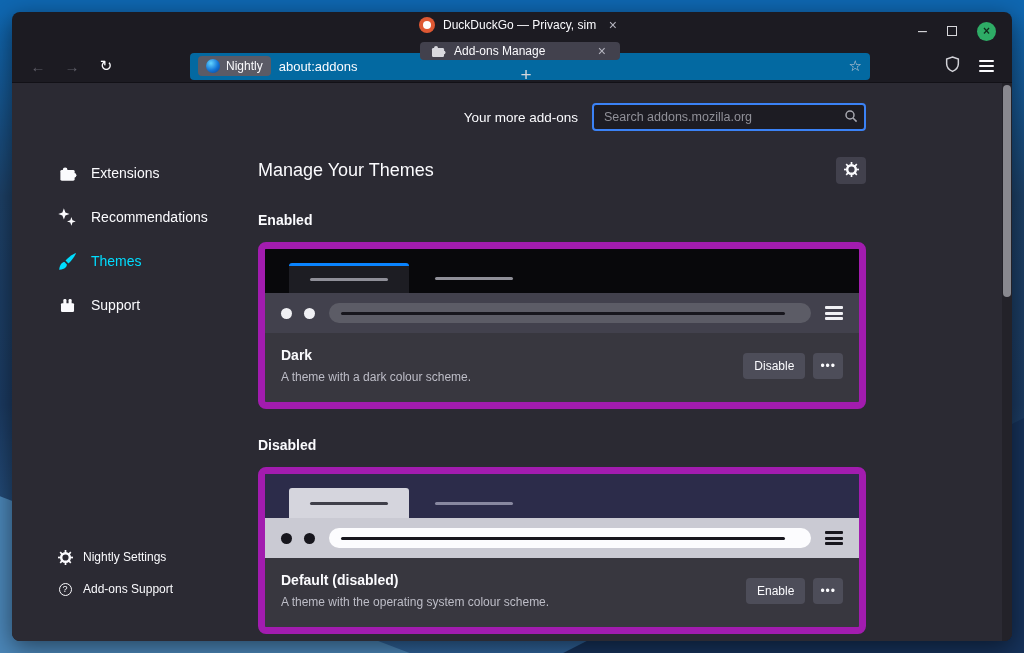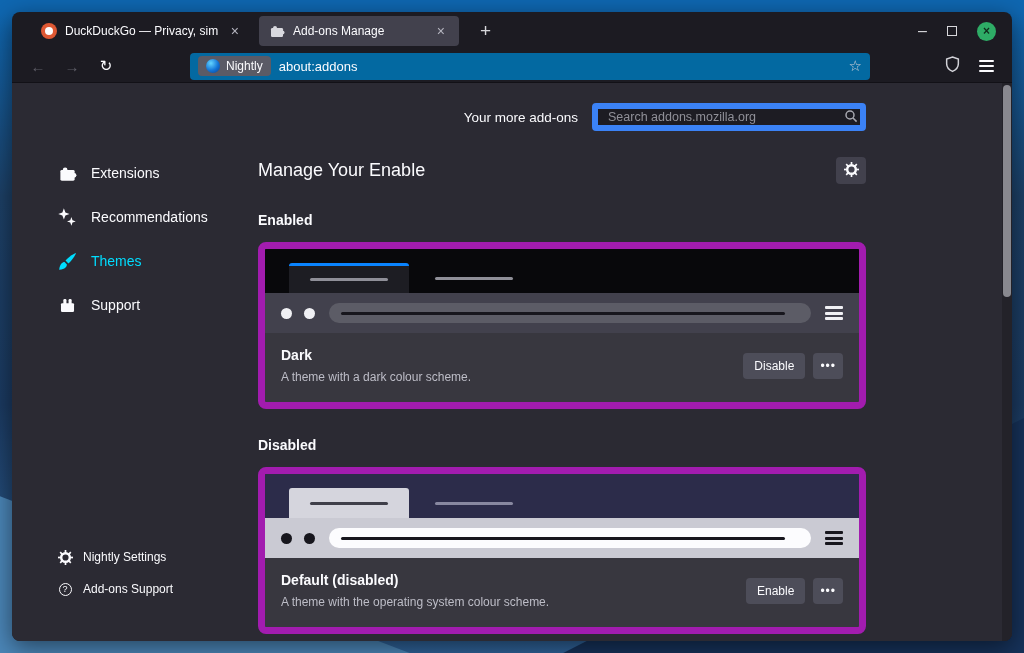--- a/index.html
+++ b/index.html
@@ -15,21 +15,21 @@
   .desk-shape-b { position:absolute; right:0; bottom:0; width:45%; height:40%;
     background:#16325a; clip-path: polygon(100% 100%, 0 100%, 100% 10%); }
 
   .window {
     position: absolute; left: 12px; top: 12px; width: 1000px; height: 629px;
     background: #1c1b22; border-radius: 8px; overflow: hidden;
     box-shadow: 0 6px 24px rgba(0,0,0,.5);
   }
 
   
-  .tabbar { height: 38px; display: flex; align-items: center; padding-left: 16px; position: relative; }
+  .tabbar { height: 38px; display: flex; align-items: center; padding-left: 16px; position: relative; flex-direction: column; }
   .tab { height: 30px; margin: 4px 3px; display: flex; align-items: center; gap: 8px;
     padding: 0 10px; border-radius: 4px; color: #fbfbfe; font-size: 12px; cursor: default; }
   .tab-1 { width: 222px; }
   .tab-2 { width: 200px; background: #42414d; }
   .tab-title { flex: 1; white-space: nowrap; overflow: hidden; }
   .tab-close { color: #b6b6c0; font-size: 14px; line-height: 1; padding: 2px 4px; border-radius: 3px; }
   .favicon { width: 16px; height: 16px; flex: none; }
   .ddg { border-radius: 50%; background: #de5833; position: relative; }
   .ddg::after { content:""; position:absolute; left:4px; top:4px; width:8px; height:8px;
     border-radius:50%; background:#fdfdfd; }
@@ -75,21 +75,21 @@
   .foot-item { height: 32px; display: flex; align-items: center; gap: 10px; color: #fbfbfe; font-size: 12px; }
   .foot-icon { width: 16px; height: 16px; display: flex; align-items: center; justify-content: center; }
   .q-circle { width: 13px; height: 13px; border: 1.4px solid #fbfbfe; border-radius: 50%;
     font-size: 9px; display: flex; align-items: center; justify-content: center; color: #fbfbfe; }
 
   .main { position: absolute; left: 246px; top: 0; width: 608px; }
 
   .search-row { margin-top: 20px; display: flex; justify-content: flex-end; align-items: center; gap: 14px; }
   .find-label { color: #fbfbfe; font-size: 13.5px; }
   .search-wrap { position: relative; }
-  .search-input { width: 274px; height: 28px; background: #1d1c23; border: 6px solid #3b82f6;
+  .search-input { width: 274px; height: 28px; background: #1d1c23; border: 2px solid #3b82f6;
     border-radius: 4px; color: #fbfbfe; font-size: 12.5px; padding: 0 30px 0 10px;
     font-family: "Liberation Sans", sans-serif; outline: none; }
   .search-input::placeholder { color: #909098; }
   .search-glass { position: absolute; right: 8px; top: 6px; }
 
   .title-row { margin-top: 26px; display: flex; justify-content: space-between; align-items: center; }
   .page-title { font-size: 18px; font-weight: 400; color: #fbfbfe; }
   .tools-btn { width: 30px; height: 27px; background: #42414d; border-radius: 4px; border: none;
     display: flex; align-items: center; justify-content: center; }
 
@@ -283,21 +283,21 @@
             <span class="search-glass">
               <svg width="14" height="14" viewBox="0 0 14 14">
                 <circle cx="6" cy="6" r="4" fill="none" stroke="#a8a8b0" stroke-width="1.5"></circle>
                 <line x1="9" y1="9" x2="12.6" y2="12.6" stroke="#a8a8b0" stroke-width="1.5"></line>
               </svg>
             </span>
           </span>
         </div>
 
         <div class="title-row">
-          <h1 class="page-title">Manage Your Enable</h1>
+          <h1 class="page-title">Manage Your Themes</h1>
           <button class="tools-btn">
             <span>
               <svg width="15" height="15" viewBox="0 0 16 16">
                 <circle cx="8" cy="8" r="4.6" fill="none" stroke="#fbfbfe" stroke-width="2.6"></circle>
                 <g fill="#fbfbfe">
                   <rect x="7.1" y="0" width="1.8" height="3.2"></rect>
                   <rect x="7.1" y="12.8" width="1.8" height="3.2"></rect>
                   <rect x="0" y="7.1" width="3.2" height="1.8"></rect>
                   <rect x="12.8" y="7.1" width="3.2" height="1.8"></rect>
                   <rect x="7.1" y="0" width="1.8" height="3.2" transform="rotate(45 8 8)"></rect>

